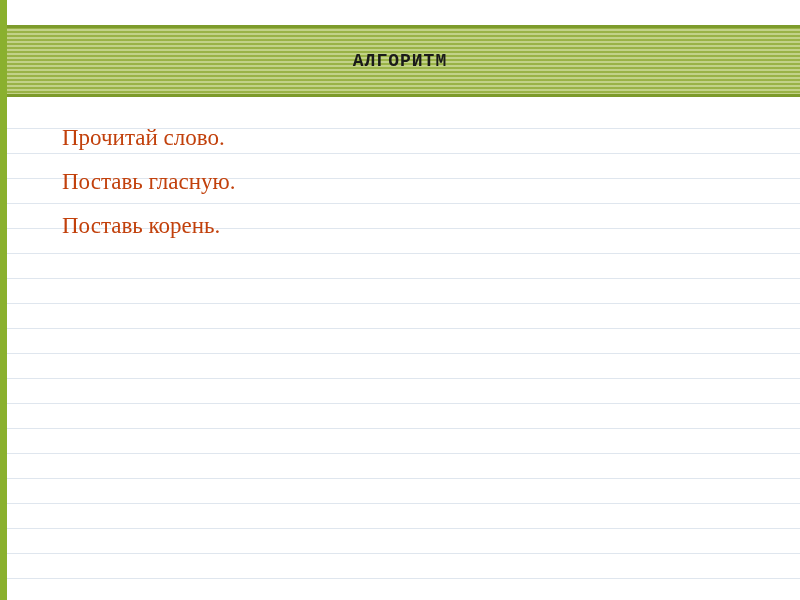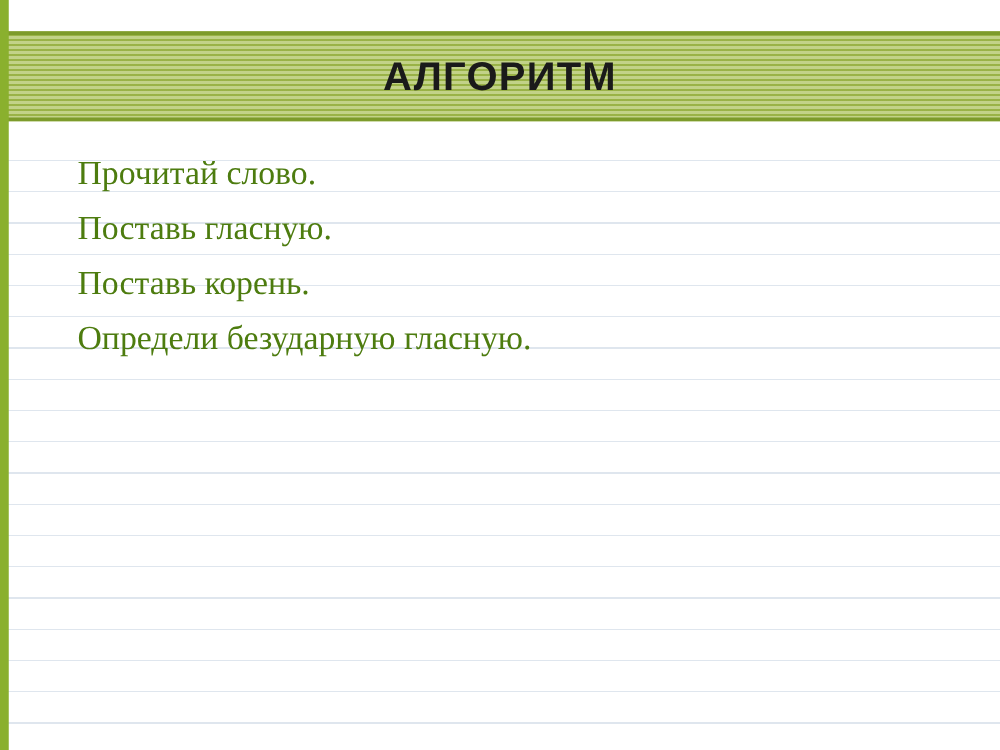--- a/index.html
+++ b/index.html
@@ -80,60 +80,59 @@
     content: "";
     position: absolute;
     left: 0;
     bottom: 0;
     width: 800px;
     height: 3px;
     background: #7d9b2b;
   }
   .title-text {
     position: relative;
-    font-family: Liberation Sans, sans-serif;
+    font-family: Liberation Mono, monospace;
     font-weight: bold;
-    font-size: 32px;
+    font-size: 18px;
     letter-spacing: 1px;
     color: #1a1a1a;
     text-align: center;
     z-index: 4;
   }
   
   .body-list {
     position: absolute;
     left: 62px;
     top: 116px;
     width: 690px;
     z-index: 5;
     list-style: none;
     margin: 0;
     padding: 0;
   }
   .body-list li {
     font-family: "Liberation Serif", serif;
-    font-size: 27px;
+    font-size: 23px;
     line-height: 44px;
-    color: #4d7c0f;
+    color: #c2410c;
     white-space: nowrap;
   }
 </style>
 </head>
 <body>
 
 <div class="slide">
 
   <div class="lined-area"></div>
 
   <div class="left-bar"></div>
 
   <div class="title-band">
     <div class="title-text">АЛГОРИТМ</div>
   </div>
 
   <ul class="body-list">
     <li>Прочитай слово.</li>
     <li>Поставь гласную.</li>
     <li>Поставь корень.</li>
-    <li>Определи безударную гласную.</li>
   </ul>
 
 </div>
 
 </body></html>

